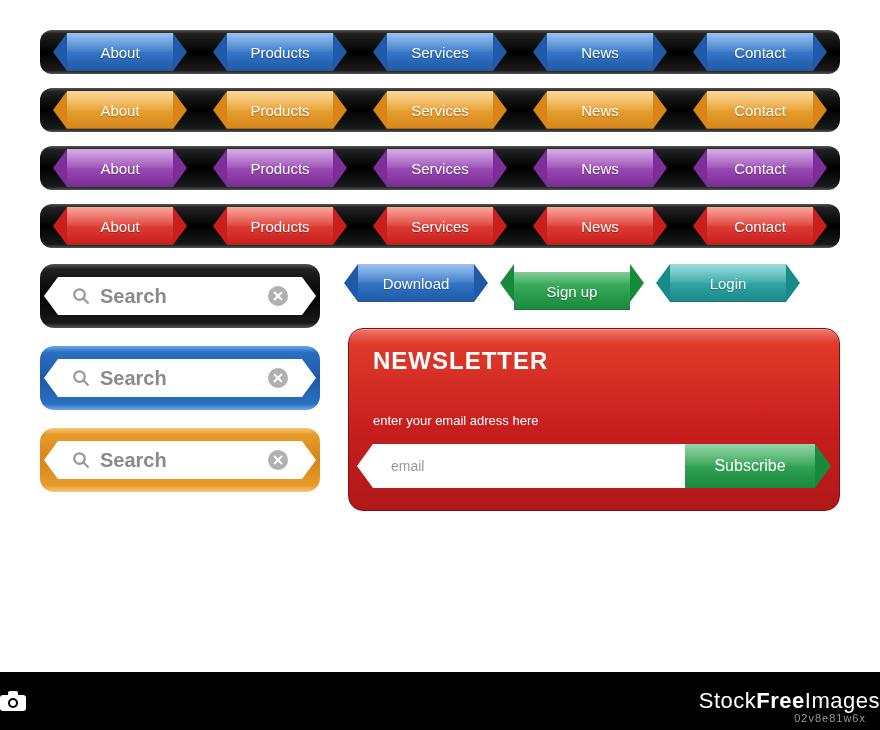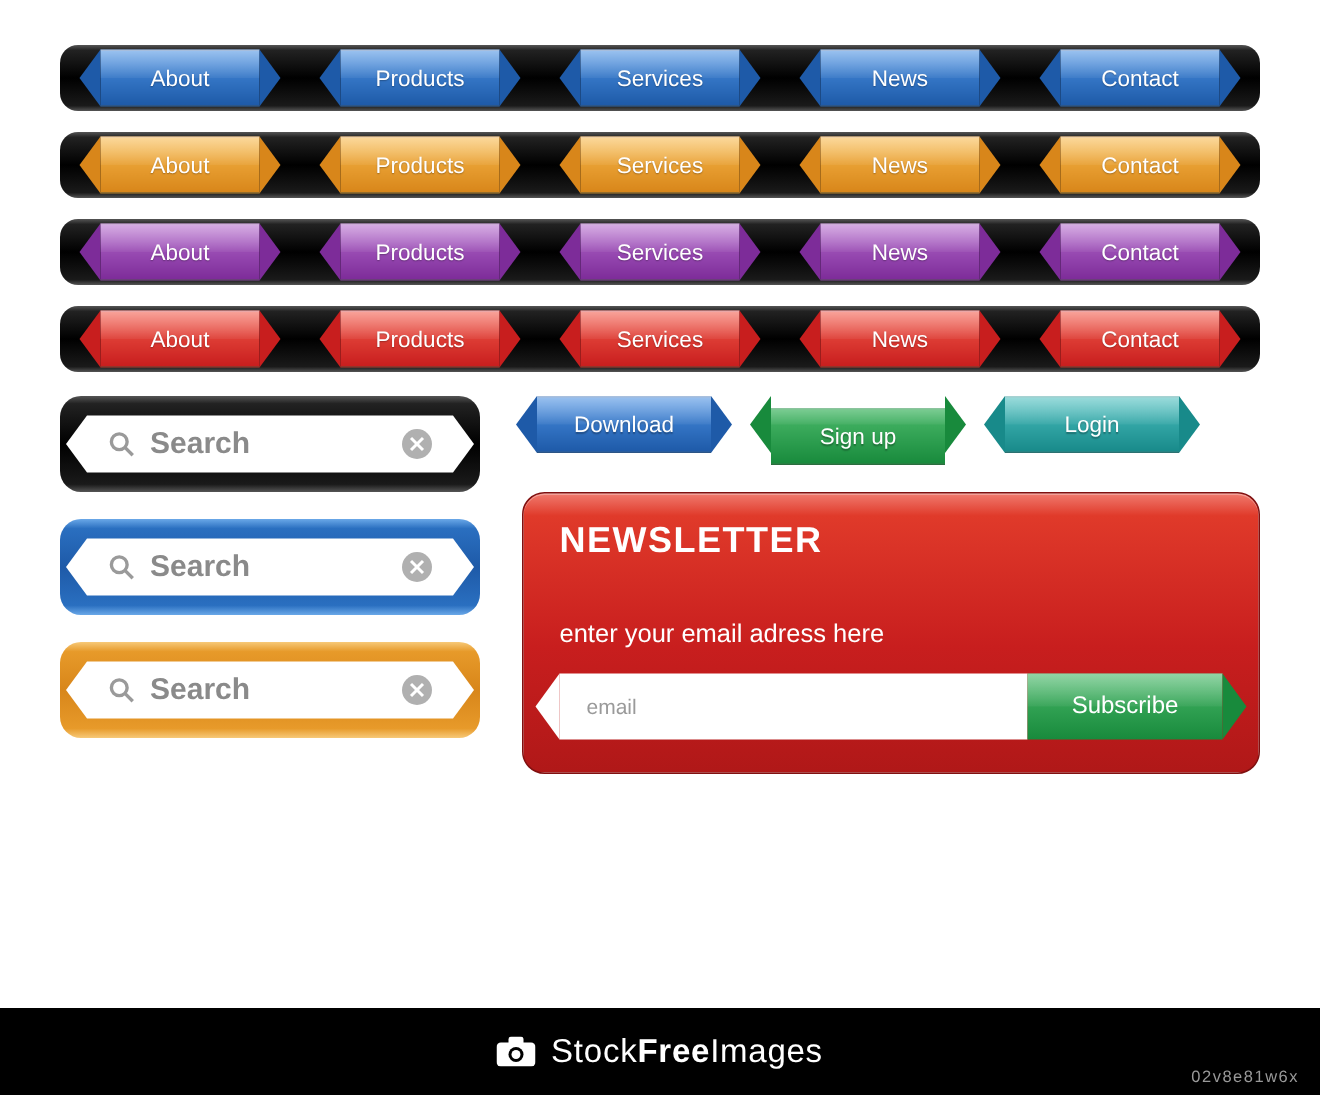--- a/index.html
+++ b/index.html
@@ -115,21 +115,21 @@
   .w-act .body{ width:100%; }
 
   .newsletter {
     border-radius:15px;
     background: linear-gradient(to bottom,#f07a6e 0%,#e03a2a 8%,#c81e1e 55%,#b01818 100%);
     padding: 18px 24px 22px 24px;
     border:1px solid #801010;
     box-shadow: inset 0 1px 0 rgba(255,255,255,0.3);
   }
   .newsletter h2 { color:#fff; font-size:24px; letter-spacing:1px; font-weight:bold; margin-bottom:6px;}
-  .newsletter .sub { color:#fff; font-size:17px; margin-bottom:16px;margin-top:38px;}
+  .newsletter .sub { color:#fff; font-size:13px; margin-bottom:16px;margin-top:38px;}
   .email-row { display:flex; align-items:center; }
   .email-input {
     flex:1; height:44px; background:#fff; display:flex; align-items:center;
     padding:0 18px; color:#9a9a9a; font-size:14px; position:relative;
   }
   .email-input::before{
     content:""; position:absolute; left:-16px; top:0; width:0;height:0;
     border-top:22px solid transparent; border-bottom:22px solid transparent;
     border-right:16px solid #fff;
   }
@@ -144,21 +144,21 @@
     border-left:16px solid #188a3c;
   }
   .sub-btn .gloss{position:absolute;left:0;right:0;top:0;height:50%;background:linear-gradient(to bottom,rgba(255,255,255,0.4),rgba(255,255,255,0.05));}
 
   .icon-svg { width:18px; height:18px; }
   .clear-ico { width:20px;height:20px;border-radius:50%;background:#b0b0b0;display:flex;align-items:center;justify-content:center;}
 
   .footer {
     position:absolute; left:0; right:0; bottom:0;
     background:#000; color:#fff;
-    height:58px; display:flex; align-items:center; justify-content:center;
+    height:58px; display:flex; align-items:center; justify-content:space-between;
     gap:10px;
   }
   .footer .logo { font-size:22px; font-weight:300; letter-spacing:0.5px;}
   .footer .logo b { font-weight:700;}
   .footer .cam { width:26px;height:20px; }
   .footer .id { position:absolute; right:14px; bottom:6px; color:#999; font-size:11px; letter-spacing:1px;}
 </style>
 </head>
 <body>
 

